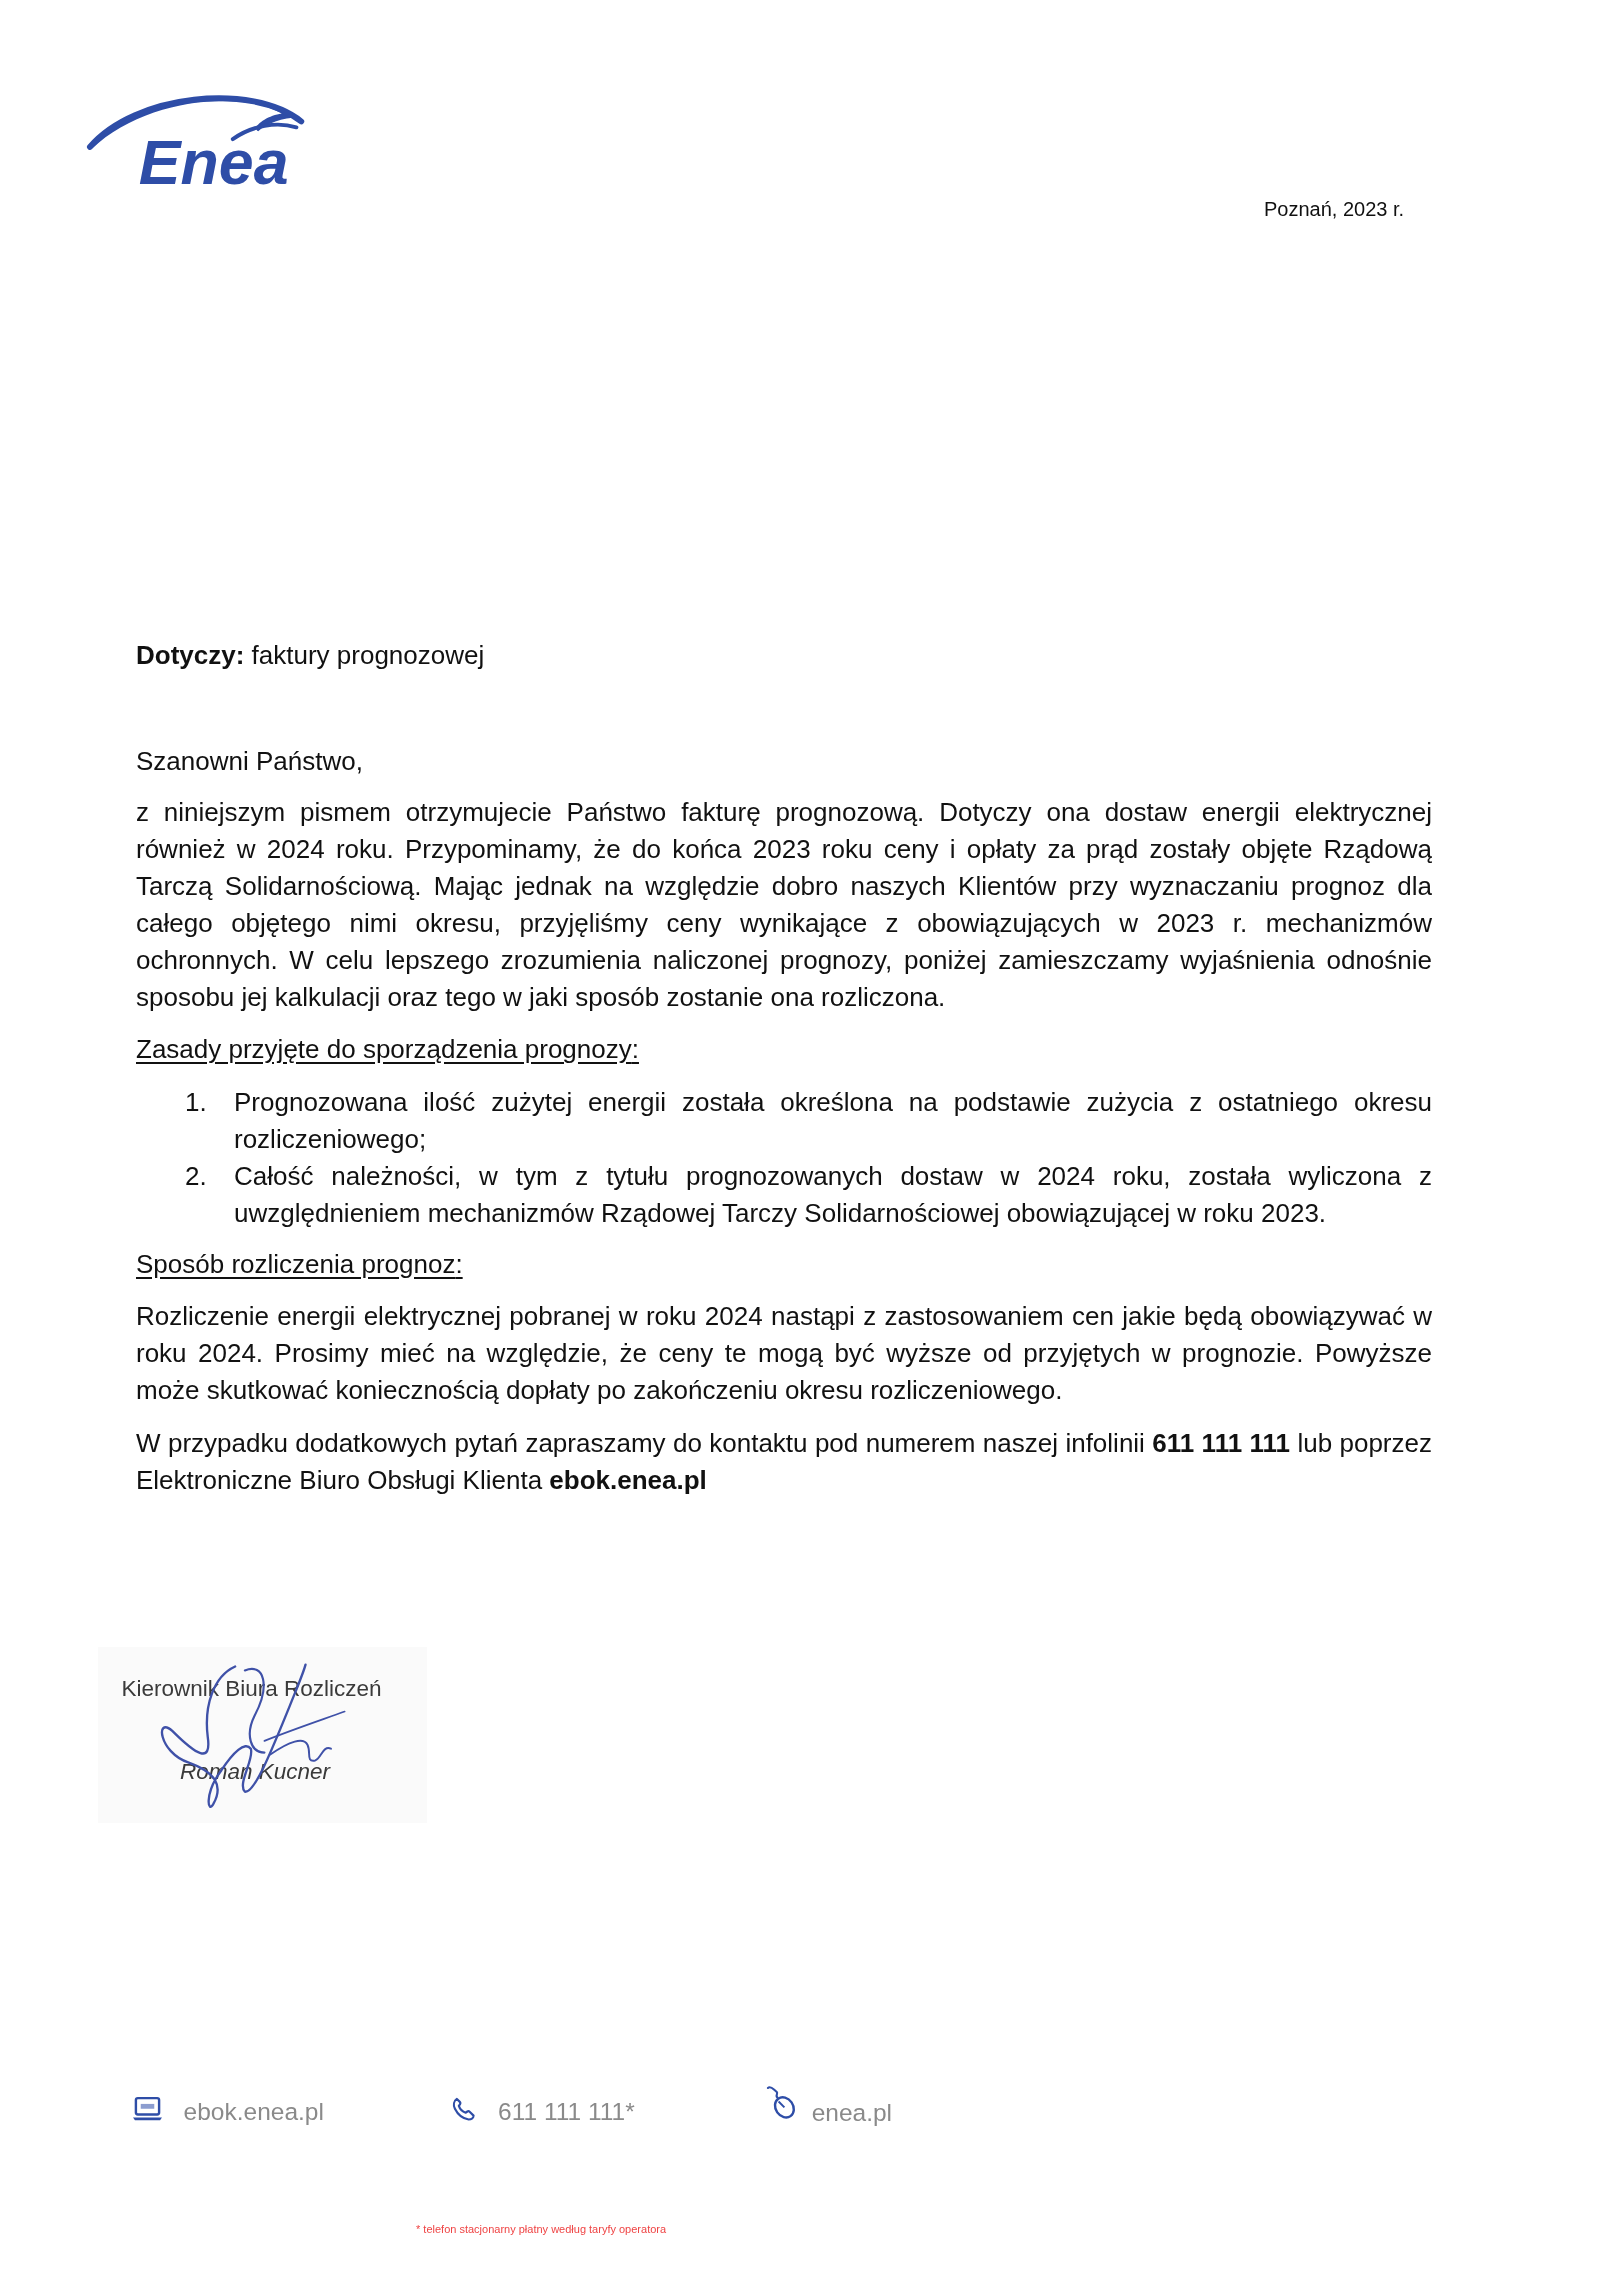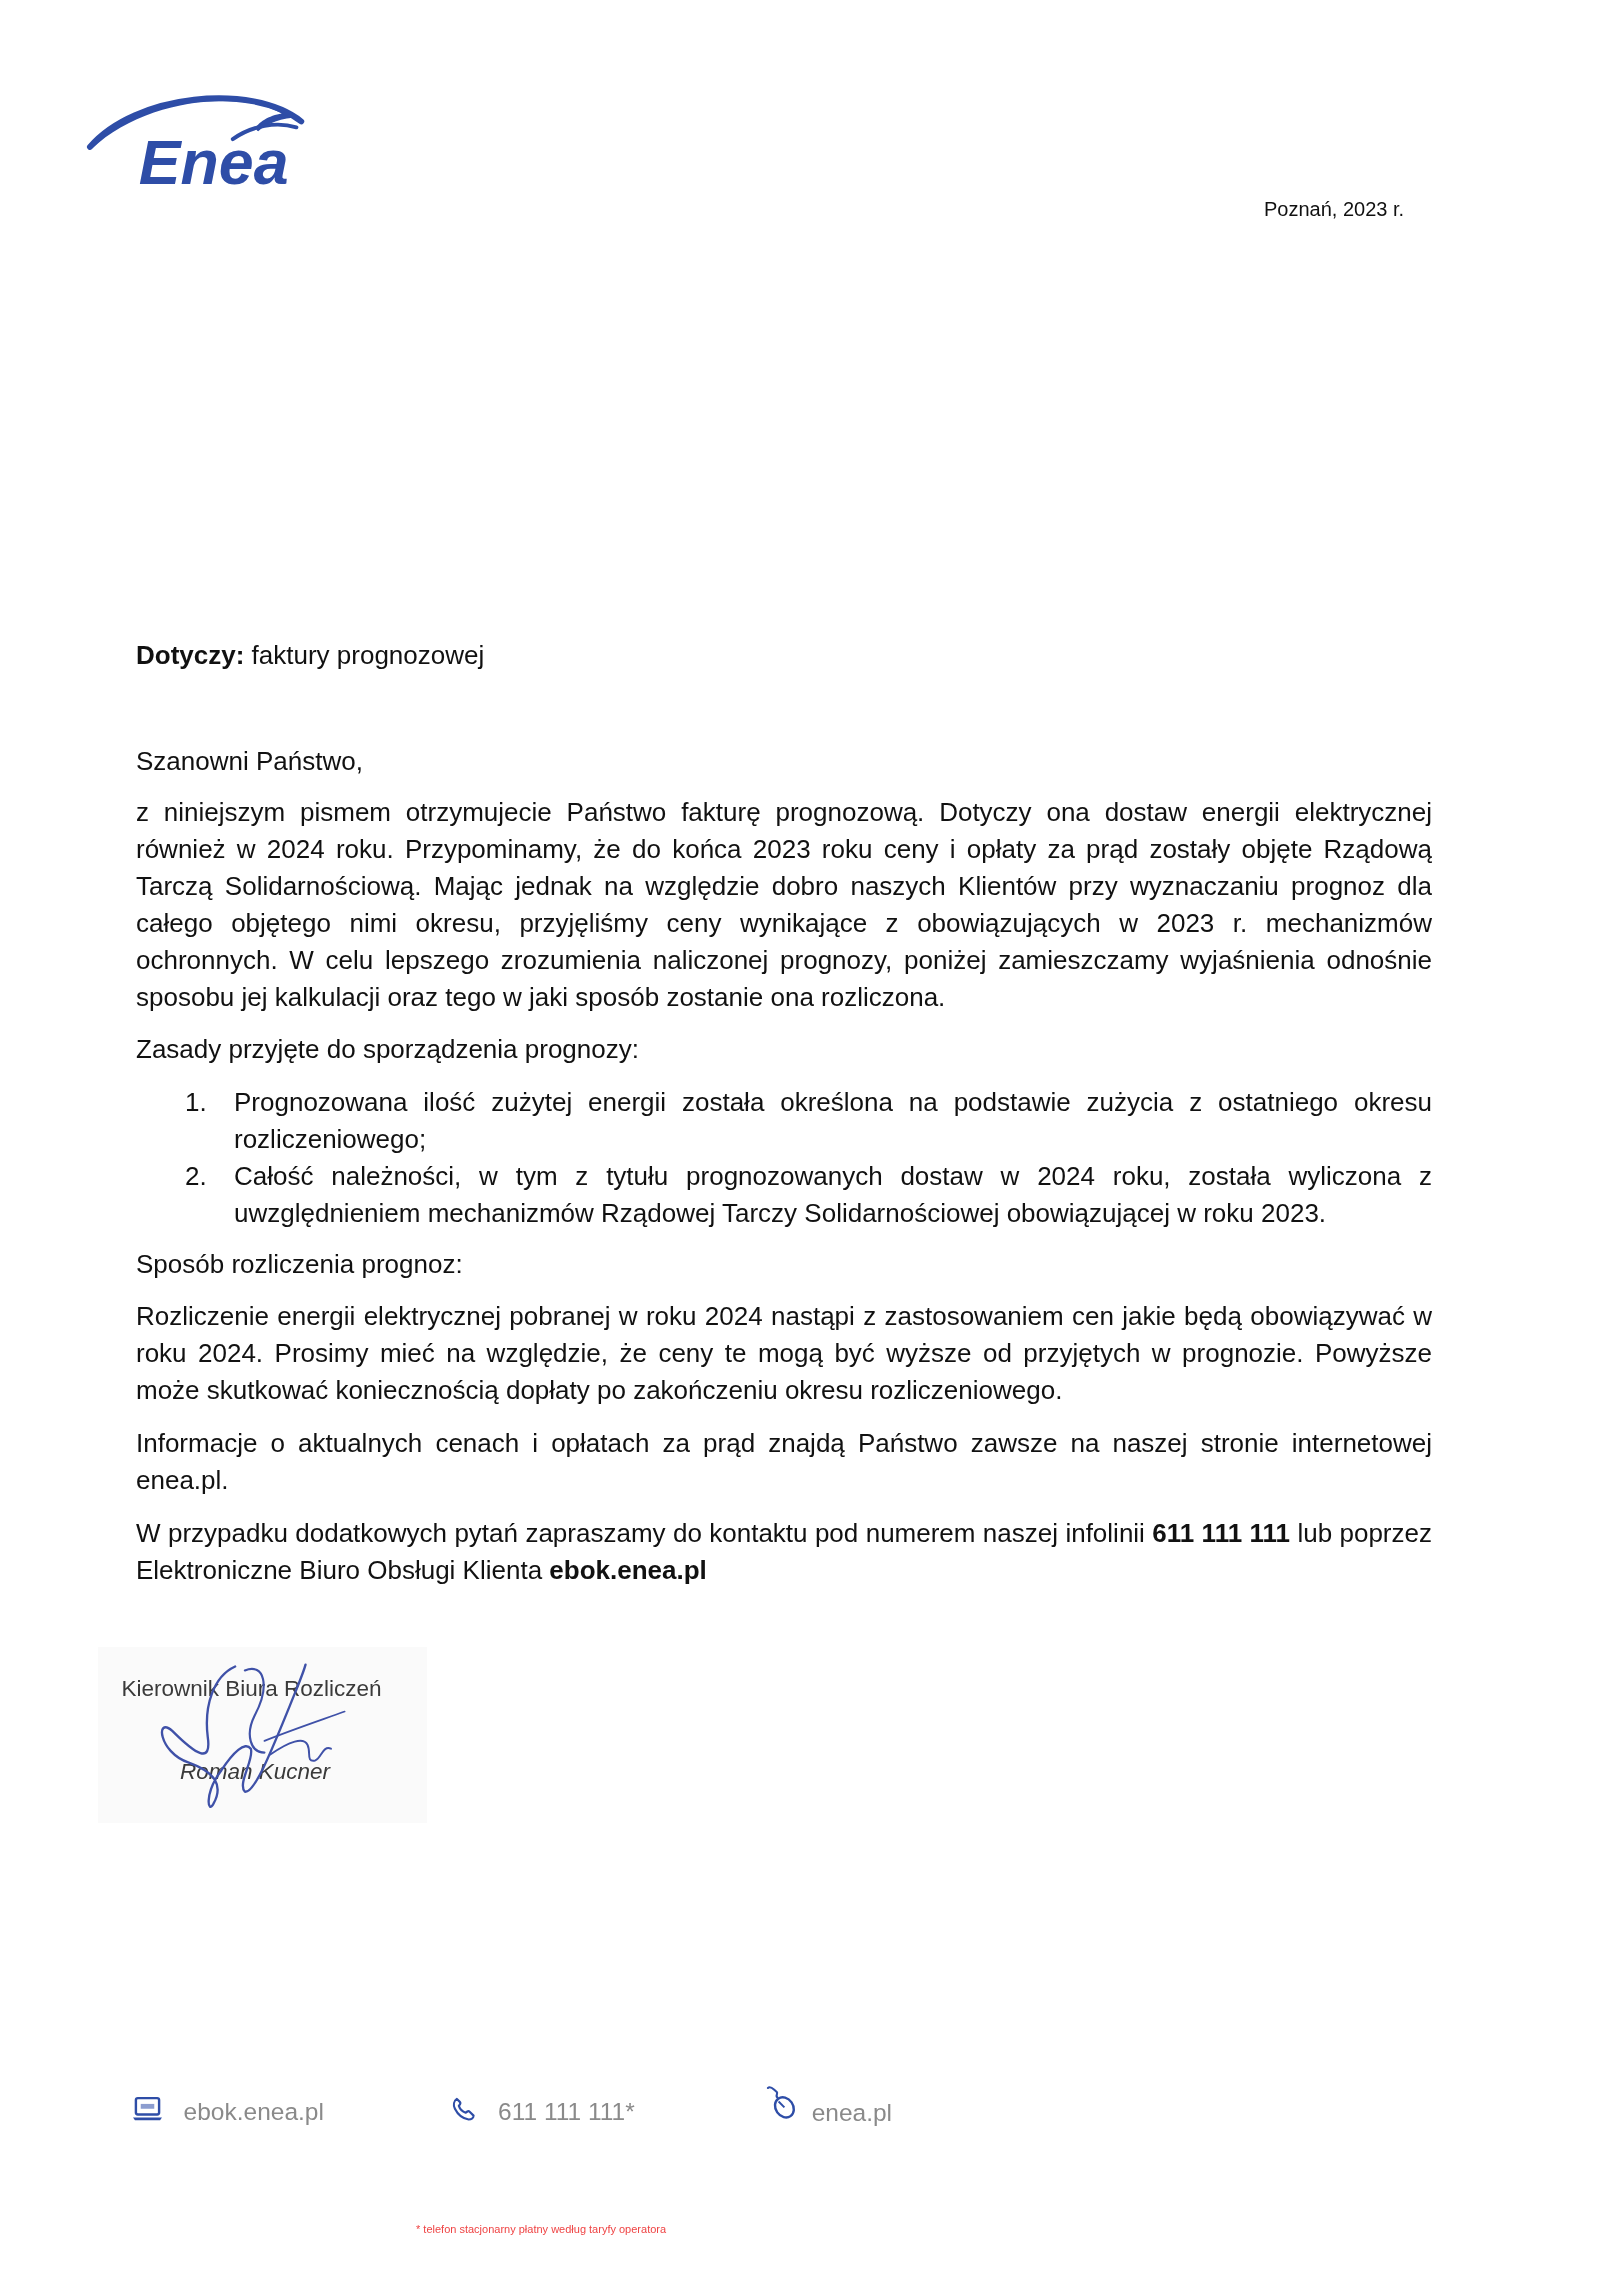--- a/index.html
+++ b/index.html
@@ -41,20 +41,21 @@
     }
     .subject { margin: 0; }
     .subject b { font-weight: bold; }
     .greeting { margin: 69px 0 13.7px 0; }
     p.just {
       margin: 0 0 15.7px 0;
       text-align: justify;
     }
     .section-heading {
       margin: 0 0 15.7px 0;
+      text-decoration: underline;
       text-underline-offset: 3.9px;
     }
     .section-heading .colon { text-decoration: none; }
     ol.rules {
       margin: 0 0 13.7px 0;
       padding: 0;
       list-style: none;
     }
     ol.rules li {
       position: relative;
@@ -171,21 +172,20 @@
       <span>Całość należności, w tym z tytułu prognozowanych dostaw w 2024 roku, została wyliczona z uwzględnieniem mechanizmów Rządowej Tarczy Solidarnościowej obowiązującej w roku 2023.</span>
     </li>
   </ol>
 
   <p class="section-heading">
     <span>Sposób rozliczenia prognoz</span><span class="colon">:</span>
   </p>
 
   <p class="just">Rozliczenie energii elektrycznej pobranej w roku 2024 nastąpi z zastosowaniem cen jakie będą obowiązywać w roku 2024. Prosimy mieć na względzie, że ceny te mogą być wyższe od przyjętych w prognozie. Powyższe może skutkować koniecznością dopłaty po zakończeniu okresu rozliczeniowego.</p>
 
-  <p class="just">Informacje o aktualnych cenach i opłatach za prąd znajdą Państwo zawsze na naszej stronie internetowej enea.pl.</p>
 
   <p class="just">
     <span>W przypadku dodatkowych pytań zapraszamy do kontaktu pod numerem naszej infolinii </span><b>611 111 111</b><span> lub poprzez Elektroniczne Biuro Obsługi Klienta </span><b>ebok.enea.pl</b>
   </p>
 
 </div>
 
 <div class="signature">
   <div class="sig-title">Kierownik Biura Rozliczeń</div>
   <div class="sig-name">Roman Kucner</div>

